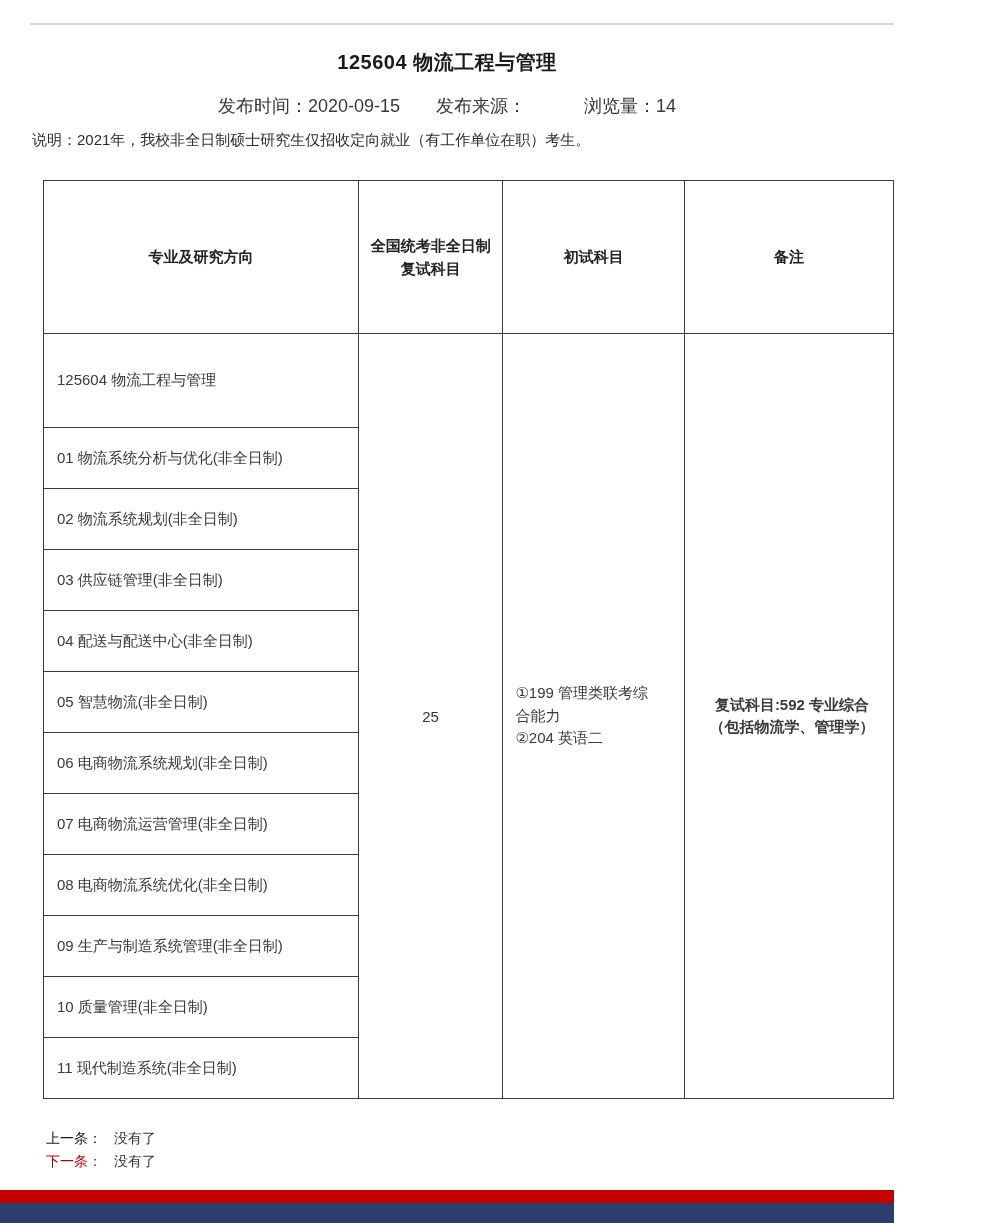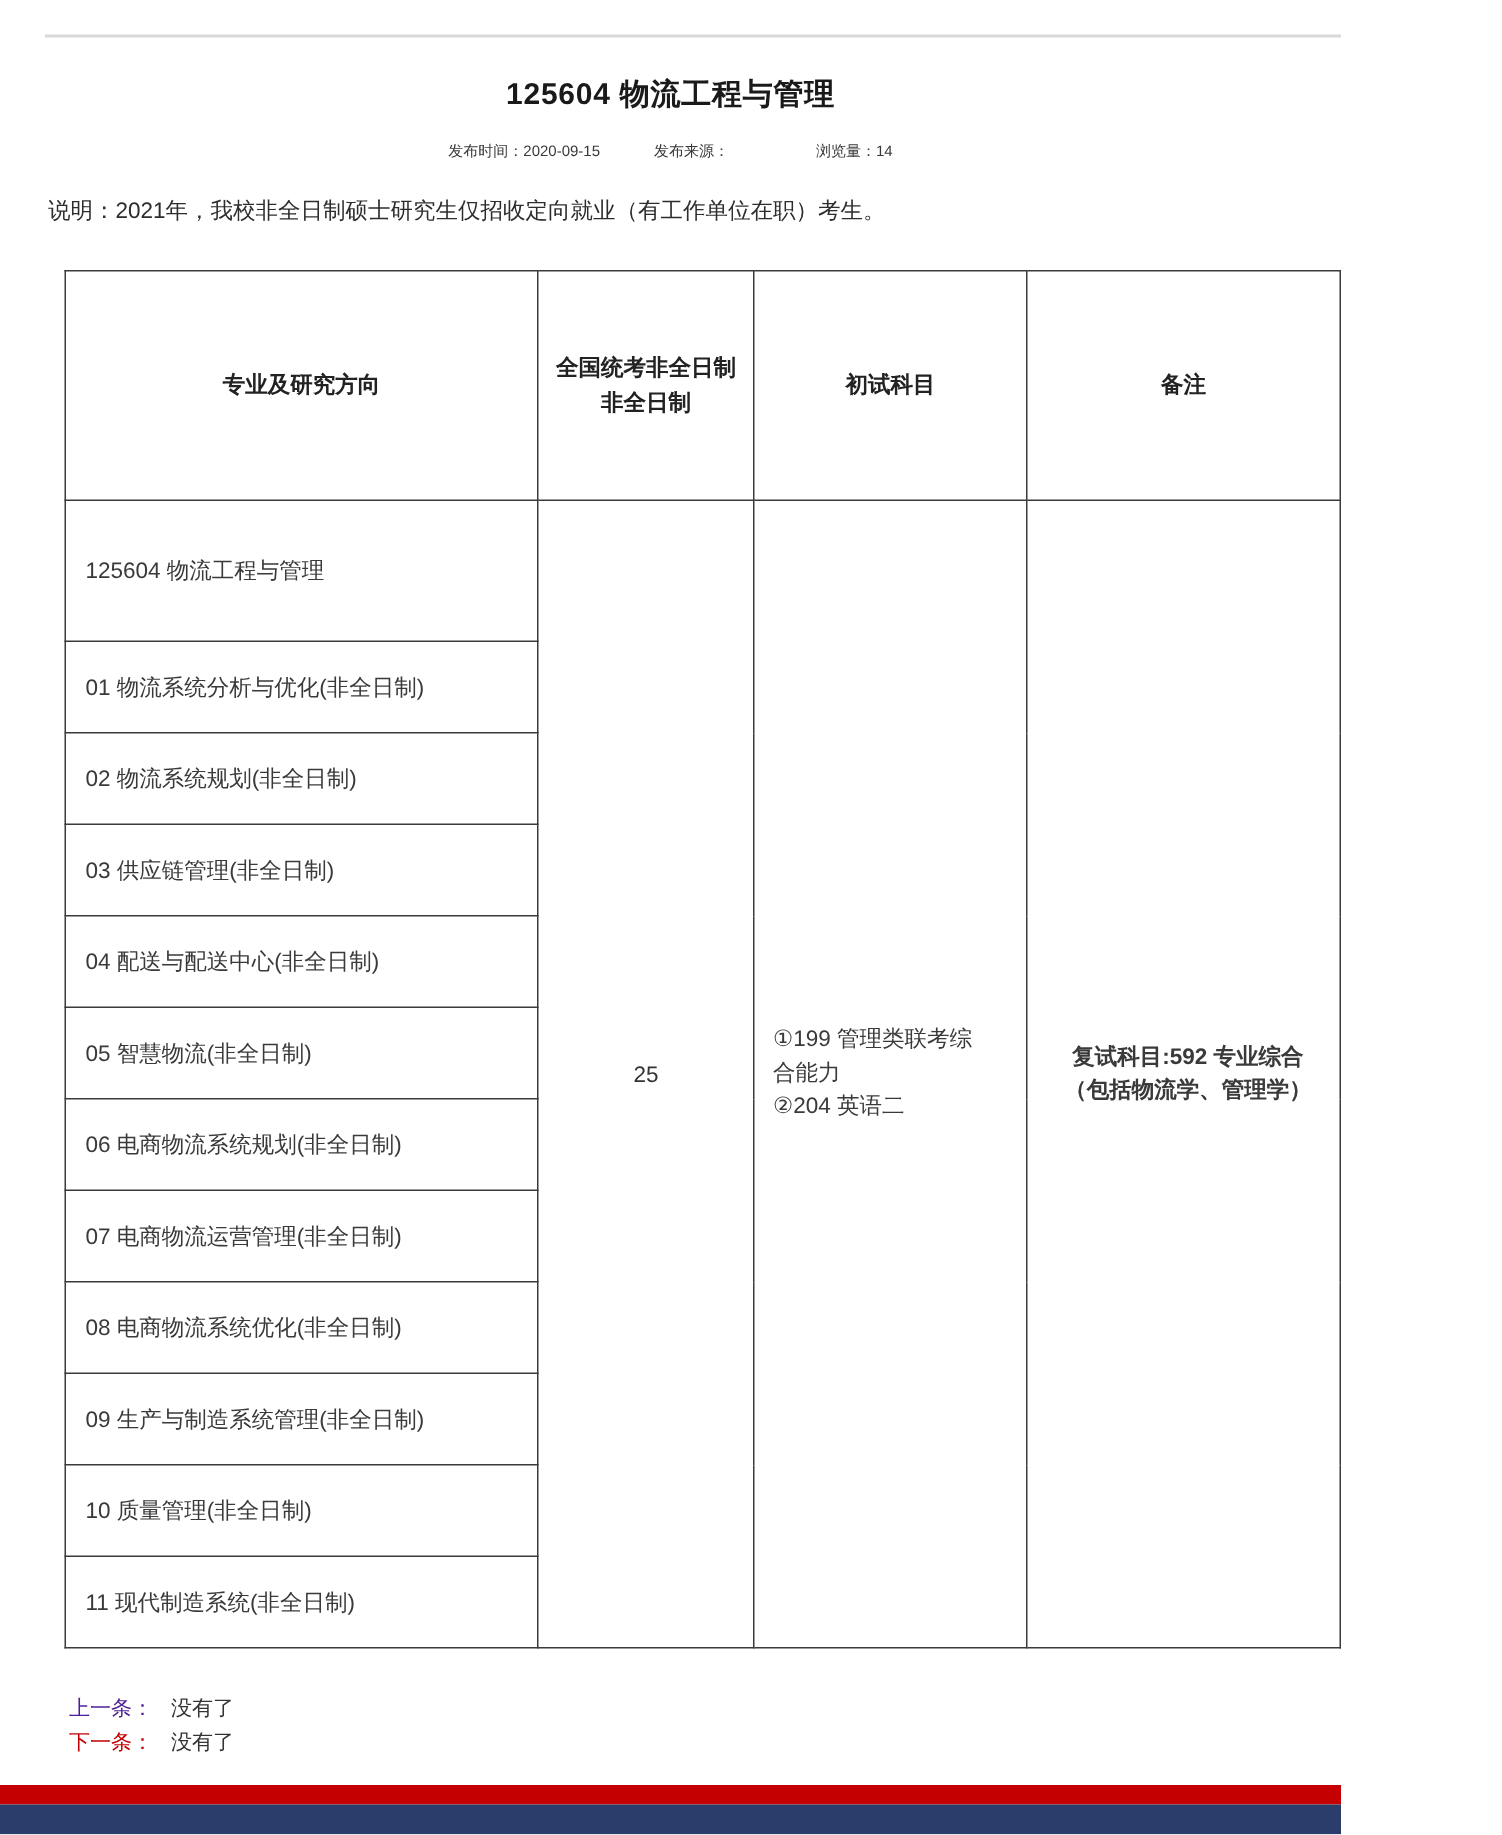--- a/index.html
+++ b/index.html
@@ -15,21 +15,21 @@
     position:absolute;left:30px;top:23px;width:971px;height:2px;
     background:#d8d8d8;
   }
   .article-title{
     position:absolute;top:49px;left:0;width:100%;
     text-align:center;font-size:20px;font-weight:bold;color:#1a1a1a;
     letter-spacing:0.5px;
   }
   .meta-row{
     position:absolute;top:94px;left:0;width:100%;
-    text-align:center;font-size:10px;color:#383838;
+    text-align:center;font-size:18px;color:#383838;
   }
   .meta-row .meta-item{display:inline-block;}
   .meta-row .gap-a{margin-right:36px;}
   .meta-row .gap-b{margin-right:58px;}
   .note-line{
     position:absolute;top:131px;left:32px;right:36px;
     font-size:15px;color:#2d2d2d;
   }
   .info-table{
     position:absolute;left:43px;top:180px;
@@ -92,21 +92,21 @@
   <table class="info-table">
     <colgroup>
       <col style="width:345px">
       <col style="width:160px">
       <col style="width:194px">
       <col style="width:226px">
     </colgroup>
     <tbody>
         <tr>
       <th>专业及研究方向</th>
-      <th><span>全国统考非全日制</span><br><span>非全日制</span></th>
+      <th><span>全国统考非全日制</span><br><span>复试科目</span></th>
       <th>初试科目</th>
       <th>备注</th>
     </tr>
     <tr class="row-first">
       <td class="c-major">125604 物流工程与管理</td>
       <td class="c-quota" rowspan="12">25</td>
       <td class="c-exam" rowspan="12">
         <div>①199 管理类联考综合能力</div>
         <div>②204 英语二</div>
       </td>
@@ -143,21 +143,21 @@
           <td class="c-major">10 质量管理(非全日制)</td>
         </tr>
     <tr>
           <td class="c-major">11 现代制造系统(非全日制)</td>
         </tr>
   </tbody>
     </table>
 
   <div class="pager">
     <div>
-      <span class="pager-label" style="color: #4c1d95;">上一条：</span><span class="pager-value">没有了</span>
+      <span class="pager-label" style="color: #0f172a;">上一条：</span><span class="pager-value">没有了</span>
     </div>
     <div>
       <span class="pager-label" style="color: rgb(192, 0, 0); margin-top: 20px;">下一条：</span><span class="pager-value">没有了</span>
     </div>
   </div>
 
   <div class="footer-bar-red" style="background: rgb(196, 0, 0);"></div>
   <div class="footer-bar-navy" style="background: rgb(43, 62, 107);"></div>
 
 </div>

